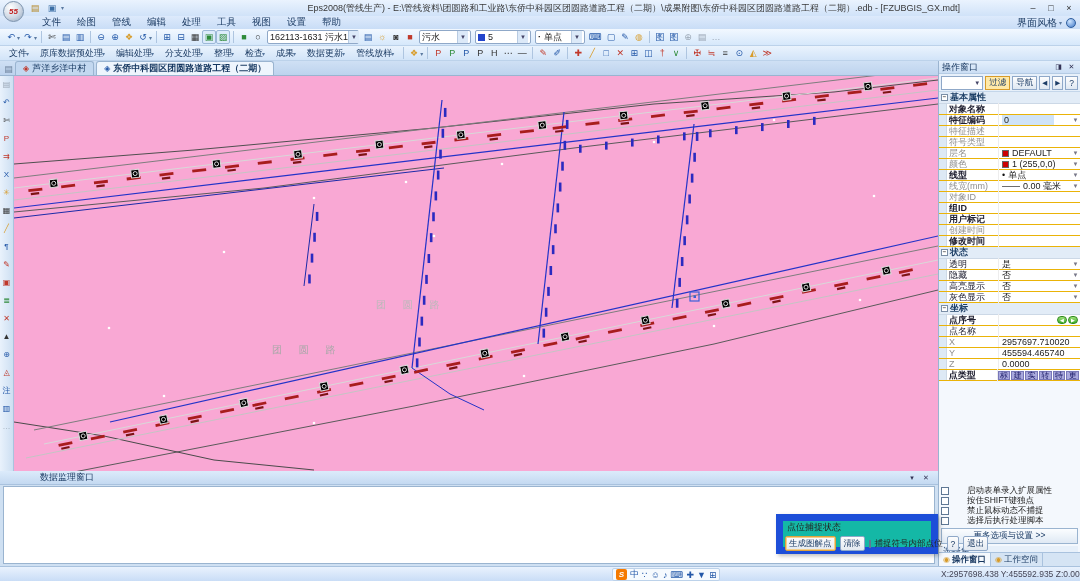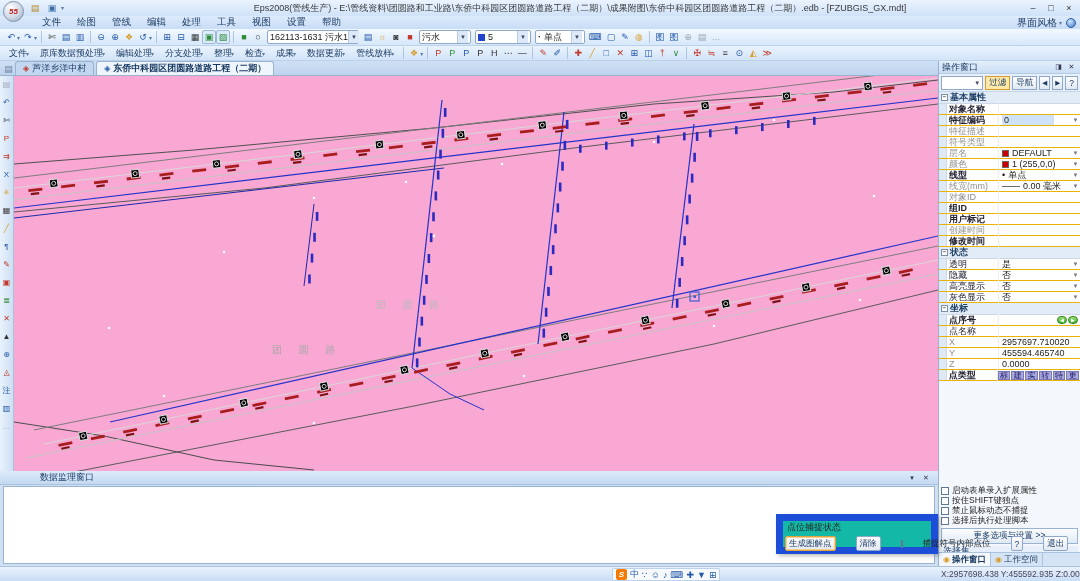--- a/index.html
+++ b/index.html
@@ -10,21 +10,21 @@
   
   .titlebar{position:absolute;left:0;top:0;width:1080px;height:24px;
     background:linear-gradient(#eaf3fe,#c5dbf6);border-bottom:1px solid #aac4e4;}
   .orb{position:absolute;left:3px;top:1px;width:21px;height:21px;border-radius:50%;z-index:30;
     background:radial-gradient(circle at 35% 30%,#ffffff,#cfd8e4 55%,#8fa3bb);border:1px solid #7c93ad;
     color:#c02020;font-weight:bold;font-size:8px;display:flex;align-items:center;justify-content:center;font-style:italic;}
   .qa{position:absolute;left:28px;top:1px;display:flex;gap:3px;align-items:center;}
   .qa .qbtn{width:14px;height:13px;display:flex;align-items:center;justify-content:center;color:#b58a2a;
     border:1px solid transparent;border-radius:2px;font-size:9px;}
   .qa .qbtn.save{color:#3b6ea5;}
-  .title-text{position:absolute;left:200px;right:120px;top:2px;text-align:center;font-size:9px;color:#383838;
+  .title-text{position:absolute;left:200px;right:120px;top:2px;text-align:right;font-size:9px;color:#383838;
     white-space:nowrap;overflow:hidden;}
   .winctl{position:absolute;right:2px;top:1px;display:flex;}
   .winctl span{width:18px;height:13px;display:flex;align-items:center;justify-content:center;
     color:#333;font-size:9px;border-radius:2px;}
   
   .menubar{position:absolute;left:0;top:16px;width:1080px;height:13px;
     background:linear-gradient(#ddeafc,#c9ddf6);display:flex;align-items:center;padding-left:34px;}
   .menubar .mi{padding:0 8px;color:#15355e;font-size:9.5px;height:13px;display:flex;align-items:center;}
   .mb-right{position:absolute;right:4px;top:0;height:13px;display:flex;align-items:center;gap:3px;color:#15355e;}
   .style-icon{width:10px;height:10px;border-radius:50%;background:radial-gradient(circle at 35% 30%,#cfe6ff,#3f78c8);border:1px solid #2f5f9f;}
@@ -65,21 +65,21 @@
   .monitor{position:absolute;left:0;top:471px;width:938px;height:95px;background:#cfe0f2;}
   .monitor-head{height:14px;background:linear-gradient(#dcebfb,#c4d9f1);display:flex;align-items:center;
     padding:0 6px 0 40px;color:#15355e;font-size:9px;border-bottom:1px solid #a9c2de;}
   .monitor-head .mbtns{margin-left:auto;display:flex;gap:2px;}
   .monitor-head .mbtns span{width:12px;height:11px;display:flex;align-items:center;justify-content:center;font-size:7px;color:#335;}
   .monitor-body{position:absolute;left:3px;right:3px;top:15px;bottom:2px;background:#fff;border:1px solid #9ab4d0;}
   
   .snapdlg{position:absolute;left:776px;top:514px;width:162px;height:40px;background:#14b8a6;
     border:7px solid #1d4ed8;box-shadow:2px 2px 4px rgba(0,0,0,.25);z-index:20;font-size:9px;}
   .snapdlg .dtitle{height:13px;display:flex;align-items:center;padding-left:4px;color:#222;}
-  .snapdlg .drow{display:flex;align-items:center;gap:20px;padding:2px 2px 0 2px;}
+  .snapdlg .drow{display:flex;align-items:center;gap:4px;padding:2px 2px 0 2px;}
   .sbtn{height:15px;border:1px solid #8fa8c8;background:linear-gradient(#fdfdfd,#e3e9f1);border-radius:2px;
     display:flex;align-items:center;justify-content:center;padding:0 3px;font-size:8.5px;color:#1c3c66;white-space:nowrap;}
   .sbtn.default{border:1px solid #e0a23c;box-shadow:0 0 0 1px #f4cf8d inset;}
   .scb{width:8px;height:8px;border:1px solid #5f7894;background:#fff;}
   .sdlbl{font-size:8.5px;color:#222;white-space:nowrap;}
   
   .rpanel{position:absolute;left:938px;top:61px;width:142px;height:505px;background:#f4f8fd;border-left:1px solid #9ab4d0;}
   .rp-head{height:13px;background:linear-gradient(#e3effc,#cbdef4);display:flex;align-items:center;padding:0 3px;
     color:#15355e;font-size:9px;border-bottom:1px solid #b4cbe4;}
   .rp-head .hbtns{margin-left:auto;display:flex;gap:2px;}
@@ -105,21 +105,21 @@
   .pval.vinput{background:#cfe3f8;max-width:52px;margin-left:3px;padding-left:2px;flex:0 0 auto;min-width:52px;}
   .arr{width:9px;color:#778;font-size:6px;text-align:center;}
   .sw{width:7px;height:7px;background:#cc0000;border:1px solid #666;margin-left:3px;flex:0 0 auto;}
   .pre{margin-left:3px;color:#111;}
   .navbtns{margin-left:auto;display:flex;gap:1px;padding-right:2px;}
   .navbtn{width:10px;height:8px;border-radius:4px;background:linear-gradient(#9fe07a,#3fae2a);color:#fff;
     font-size:5px;display:flex;align-items:center;justify-content:center;border:1px solid #2f8a1f;}
   .ptbtn{width:13px;height:9px;background:#a9a9dd;border:1px solid #7878b8;color:#1a1a66;font-size:8px;
     display:flex;align-items:center;justify-content:center;margin-right:1px;}
   .rp-opts{position:absolute;left:0;right:0;top:424px;background:#f4f8fd;padding:1px 2px;}
-  .cbrow{display:flex;align-items:center;gap:3px;height:10px;font-size:8.5px;color:#222;}
+  .cbrow{display:flex;align-items:center;gap:18px;height:10px;font-size:8.5px;color:#222;}
   .cb{width:8px;height:8px;border:1px solid #5f7894;background:#fff;flex:0 0 auto;}
   .moreopt{height:16px;margin-top:2px;border:1px solid #9ab4d0;background:linear-gradient(#fbfdff,#dfe9f4);
     display:flex;align-items:center;justify-content:center;font-size:8.5px;color:#1c3c66;}
   .selset{height:12px;margin-top:2px;display:flex;align-items:center;padding-left:2px;font-size:9px;color:#1c3c66;
     border-bottom:1px solid #b9cce0;background:#e7f0fa;}
   .rp-tabs{position:absolute;left:0;right:0;bottom:0;height:14px;background:#d5e4f4;display:flex;align-items:flex-end;
     border-top:1px solid #a9c2de;}
   .rptab{display:flex;align-items:center;gap:2px;height:13px;padding:0 4px;font-size:8.5px;color:#15355e;
     border-right:1px solid #a9c2de;}
   .rptab.active{background:#f4f8fd;font-weight:bold;}

